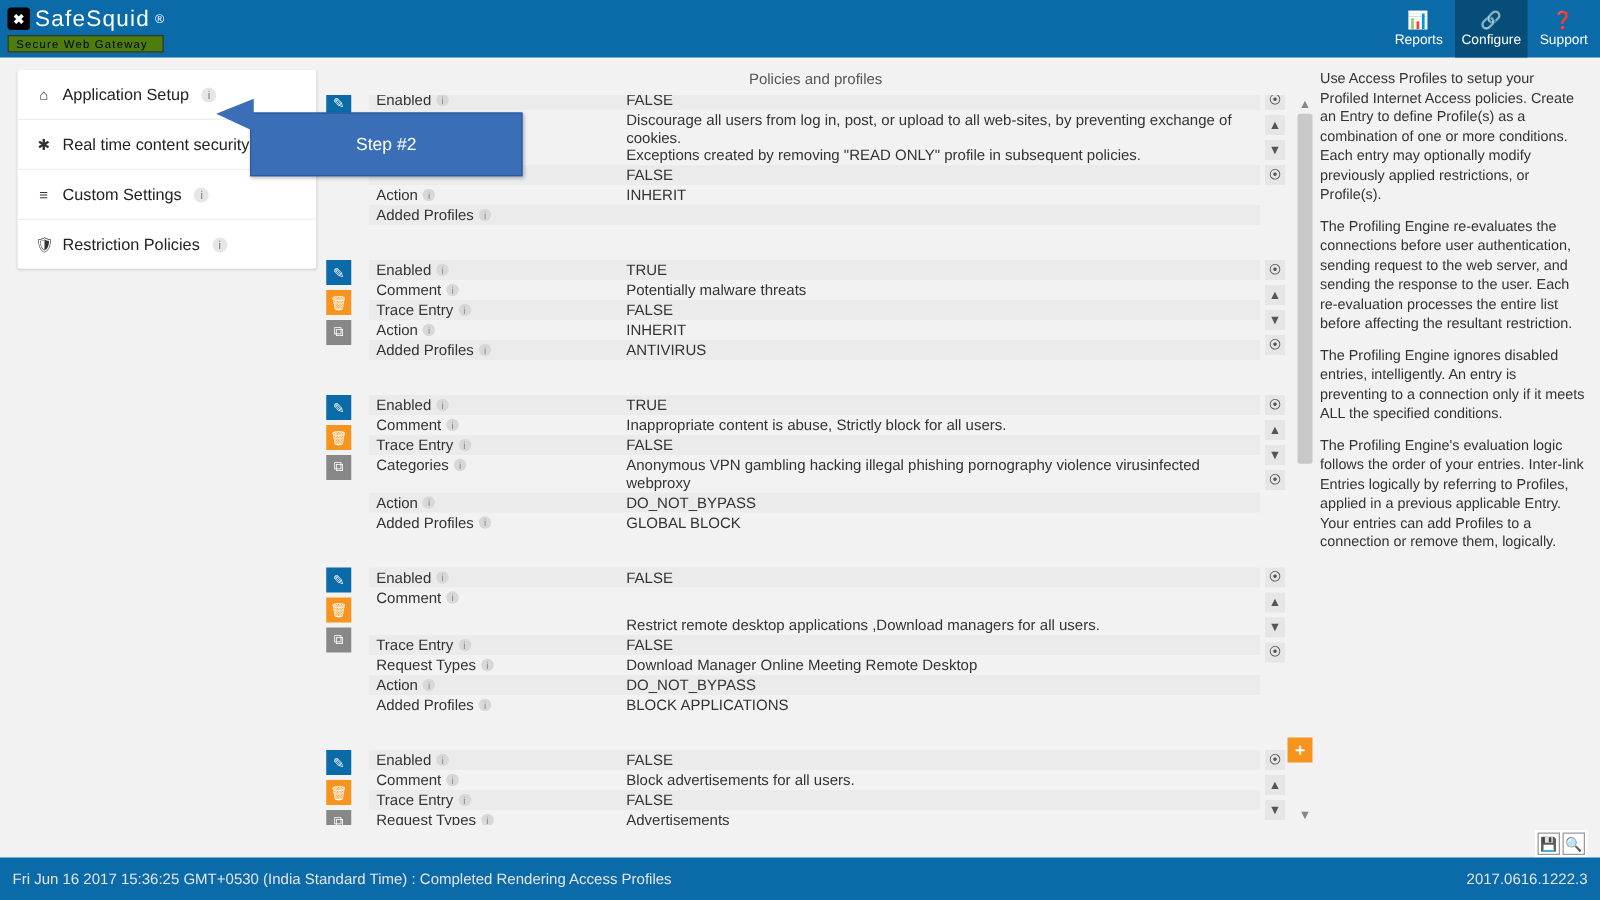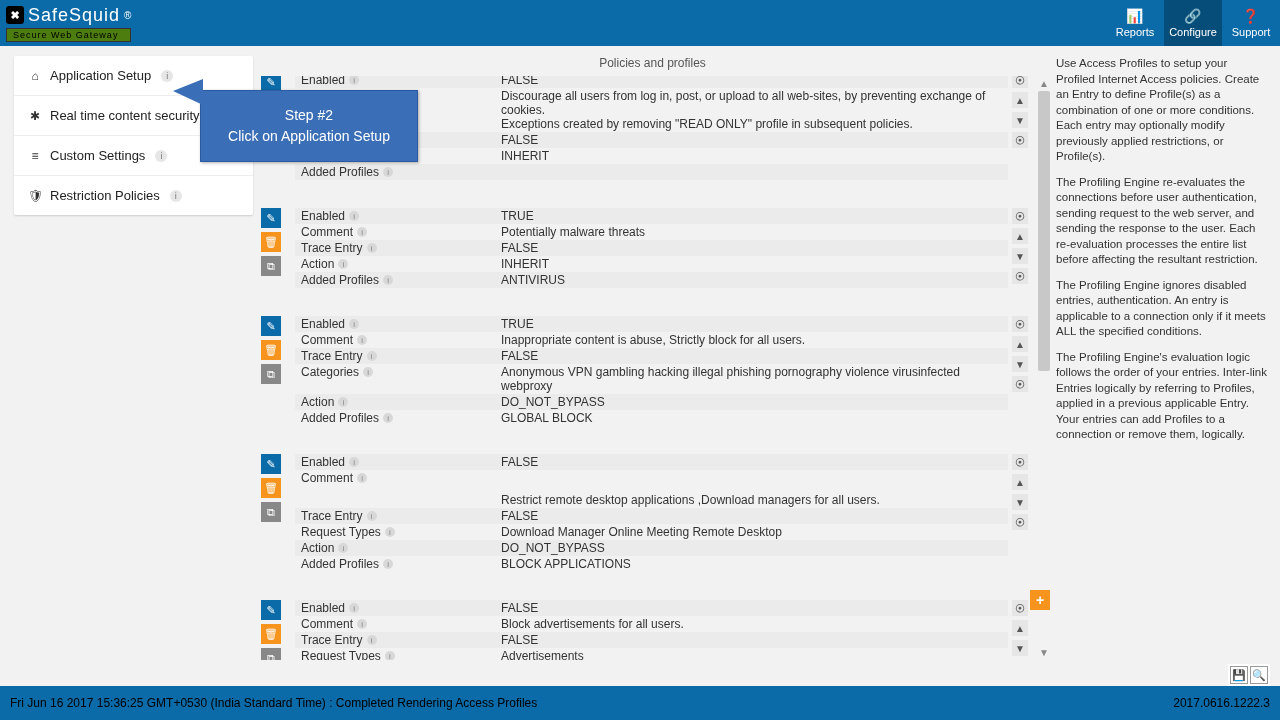--- a/index.html
+++ b/index.html
@@ -39,21 +39,21 @@
 .fv{flex:1;padding:1px 6px;color:#333;font-size:12px}
 .fi{width:10px;height:10px;border-radius:50%;background:#d8d8d8;color:#888;font-size:8px;display:inline-flex;align-items:center;justify-content:center}
 .side-ctrls{width:20px;display:flex;flex-direction:column;gap:4px;margin-left:4px}
 .sc{width:16px;height:16px;background:#e6e6e6;display:flex;align-items:center;justify-content:center;color:#555;font-size:10px;cursor:pointer}
 .vscroll{position:absolute;right:0;top:0;bottom:0;width:16px;display:flex;flex-direction:column;align-items:center}
 .vs-arrow{color:#888;font-size:10px;cursor:pointer;padding:2px 0}
 .vs-track{flex:1;width:14px;background:#f2f2f2;position:relative}
 .vs-thumb{position:absolute;left:1px;right:1px;top:0;height:280px;background:#c8c8c8;border-radius:2px}
 .right{width:228px;padding:10px 12px 0 4px;overflow:hidden}
 .right p{font-size:11.5px;color:#333;line-height:1.35;margin-bottom:10px}
-.bottom{position:absolute;left:0;right:0;bottom:0;height:34px;background:#0b6aa8;color:#000000;display:flex;align-items:center;justify-content:space-between;padding:0 10px;font-size:12px}
+.bottom{position:absolute;left:0;right:0;bottom:0;height:34px;background:#0b6aa8;color:#e5e5e5;display:flex;align-items:center;justify-content:space-between;padding:0 10px;font-size:12px}
 .bottom-tools{position:absolute;right:10px;bottom:34px;display:flex;gap:2px;background:#fff;padding:2px;color:#333}
 .bt{width:18px;height:18px;border:1px solid #999;display:flex;align-items:center;justify-content:center;font-size:11px;cursor:pointer}
 .fab{position:absolute;right:2px;bottom:50px;width:20px;height:20px;background:#f7941d;color:#fff;display:flex;align-items:center;justify-content:center;font-size:14px;font-weight:bold;cursor:pointer}
 .callout{position:absolute;left:200px;top:90px;width:218px;background:#3a6fb7;border:1px solid #2a5a9f;color:#fff;padding:14px 10px;text-align:center;font-size:14px;line-height:1.5;z-index:50;box-shadow:1px 1px 3px rgba(0,0,0,.3)}
 .callout-arrow{position:absolute;left:-28px;top:-12px;width:0;height:0;border-right:30px solid #3a6fb7;border-top:12px solid transparent;border-bottom:14px solid transparent}
 </style>
 </head>
 <body>
 
 <div class="top-bar">
@@ -306,29 +306,28 @@
           </div>
         <div class="vs-arrow">▼</div>
       </div>
     </div>
     <div class="fab">+</div>
   </div>
 
   <div class="right" id="help">
       <p>Use Access Profiles to setup your Profiled Internet Access policies. Create an Entry to define Profile(s) as a combination of one or more conditions. Each entry may optionally modify previously applied restrictions, or Profile(s).</p>
       <p>The Profiling Engine re-evaluates the connections before user authentication, sending request to the web server, and sending the response to the user. Each re-evaluation processes the entire list before affecting the resultant restriction.</p>
-      <p>The Profiling Engine ignores disabled entries, authentication. An entry is applicable to a connection only if it meets ALL the specified conditions.</p>
+      <p>The Profiling Engine ignores disabled entries, intelligently. An entry is preventing to a connection only if it meets ALL the specified conditions.</p>
       <p>The Profiling Engine's evaluation logic follows the order of your entries. Inter-link Entries logically by referring to Profiles, applied in a previous applicable Entry. Your entries can add Profiles to a connection or remove them, logically.</p>
     </div>
 </div>
 
 <div class="callout">
   <div class="callout-arrow"></div>
   <div>Step #2</div>
-  <div>Click on Application Setup</div>
 </div>
 
 <div class="bottom-tools">
   <div class="bt">💾</div>
   <div class="bt">🔍</div>
 </div>
 
 <div class="bottom">
   <span>Fri Jun 16 2017 15:36:25 GMT+0530 (India Standard Time) : Completed Rendering Access Profiles</span>
   <span>2017.0616.1222.3</span>

